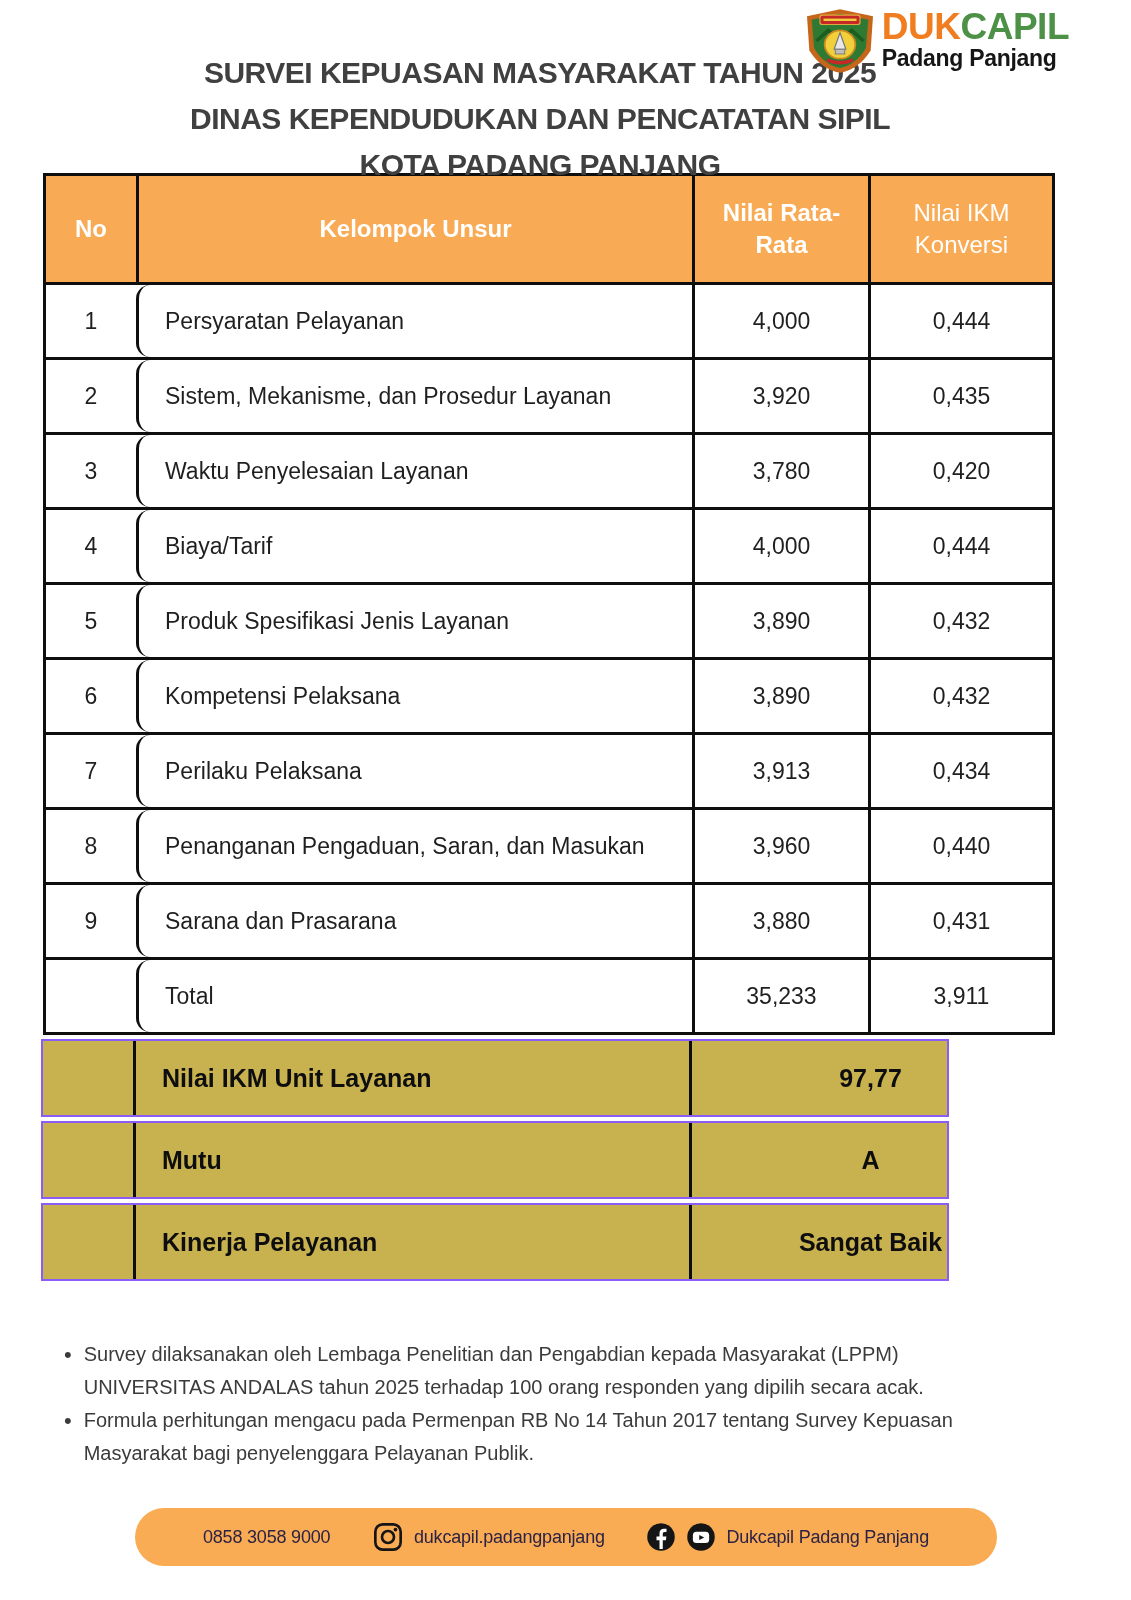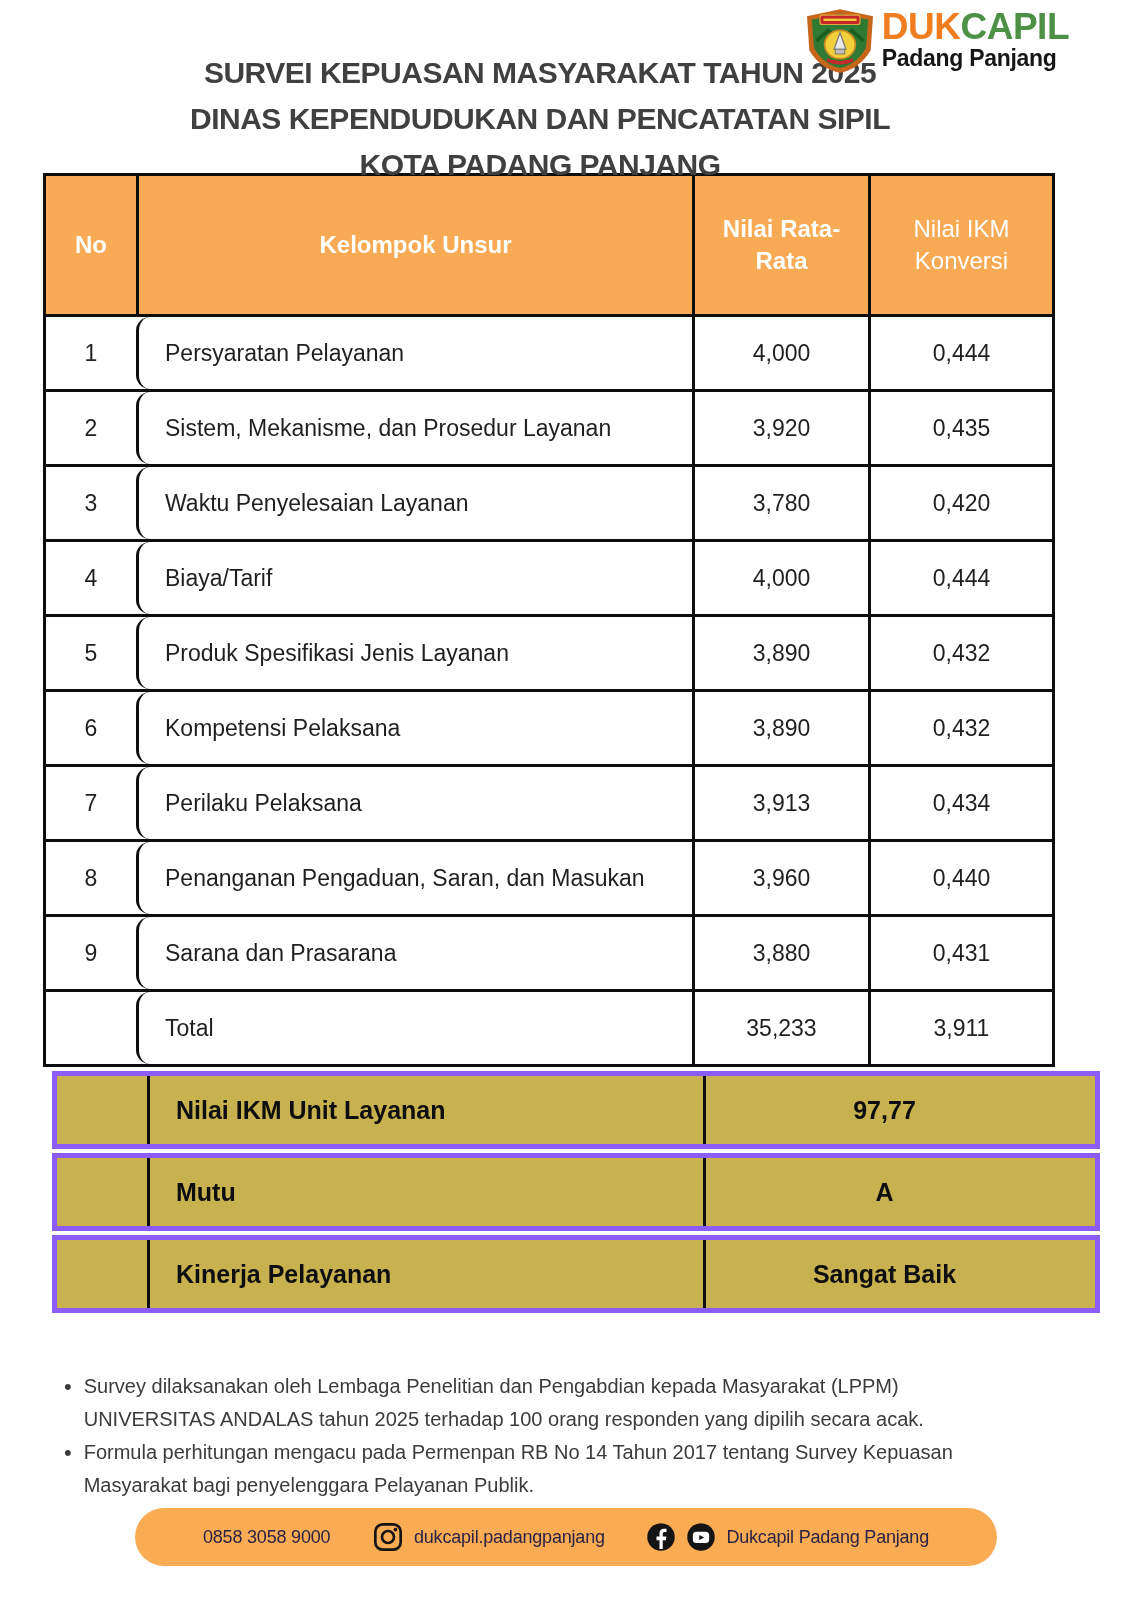--- a/index.html
+++ b/index.html
@@ -17,28 +17,28 @@
   .title-block { position:absolute; top:50px; left:8px; width:1064px; text-align:center;
                  color:#404040; font-weight:800; font-size:30px; line-height:46px; letter-spacing:-0.5px; }
 
   
   .table { margin-left:43px; width:1012px; border:3px solid #0E0E0E; background:#fff; }
   .tr { display:grid; grid-template-columns:90px 556px 176px 184px; }
   .tr + .tr { border-top:3px solid #0E0E0E; }
   .td { border-left:3px solid #0E0E0E; display:flex; align-items:center; justify-content:center;
         font-size:23px; color:#1F1F1F; text-align:center; }
   .td:first-child { border-left:none; }
-  .thead { background:#F8AB54; color:#fff; height:138px; }
+  .thead { background:#F8AB54; color:#fff; height:106px; }
   .thead .td { color:#fff; font-size:24px; font-weight:bold; line-height:32px; padding:0 14px; }
   .thead .td.th-light { font-weight:normal; }
   .row { height:75px; }
   .td.cell-label { justify-content:flex-start; text-align:center; padding-left:26px;border-radius:14px; }
 
   
-  .summary-row { margin:4px 0 0 52px; width:1048px; height:78px; border:5px solid #8b5cf6;
+  .summary-row { margin:4px 0 0 41px; width:908px; height:78px; border:2px solid #8b5cf6;
                  background:#C8B14F; display:grid; grid-template-columns:90px 556px 360px; }
   .summary-row:first-of-type { margin-top:5px; }
   .sd { border-left:3px solid #0E0E0E; display:flex; align-items:center; font-weight:bold;
         font-size:25px; color:#0E0E0E; }
   .sd:first-child { border-left:none; }
   .sd.s-label { padding-left:26px; }
   .sd.s-value { justify-content:center; }
 
   
   .notes { margin:57px 0 0 64px; width:960px; }

